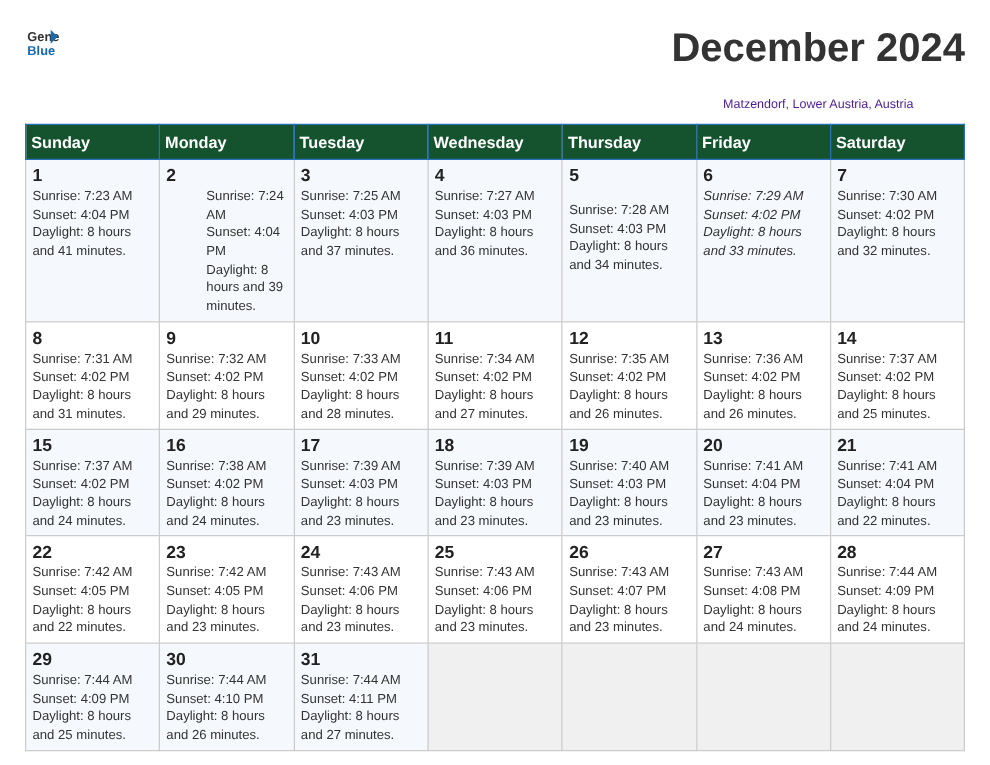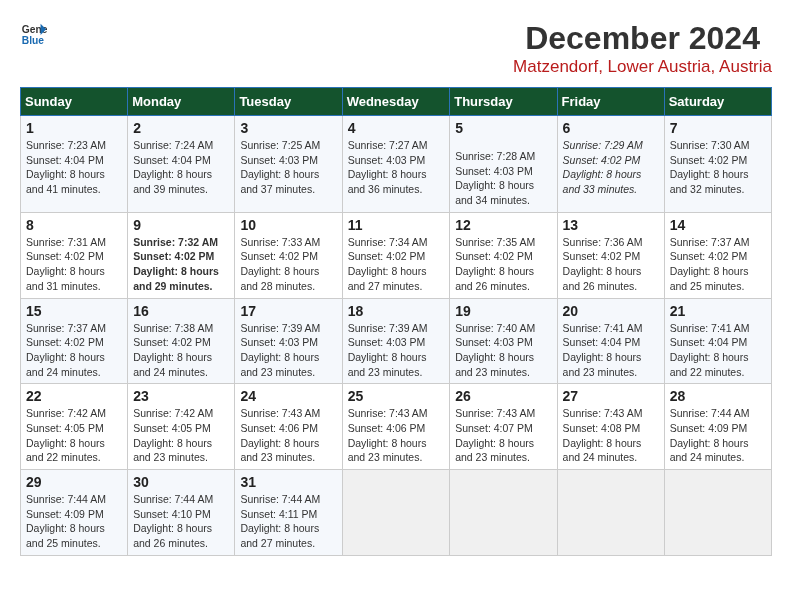--- a/index.html
+++ b/index.html
@@ -27,22 +27,23 @@
     }
     .title-block {
       text-align: center;
     }
     .calendar-title {
       font-size: 32px;
       font-weight: bold;
       color: #333;
     }
     .calendar-subtitle {
-      font-size: 17px;
-      color: #b91c1c;
+      font-size: 10px;
+      color: #4c1d95;
+      margin-top: 21px;
     }
     table {
       width: 100%;
       border-collapse: collapse;
       font-size: 11px;
     }
     thead tr th {
       background-color: #14532d;
       color: #fff;
       padding: 6px 4px;
@@ -113,21 +114,21 @@
   <tbody>
   <tr>
         <td>
           <span class="day-number">1</span>
           <div class="day-info" style="white-space: pre-line;">Sunrise: 7:23 AM
 Sunset: 4:04 PM
 Daylight: 8 hours and 41 minutes.</div>
         </td>
         <td>
           <span class="day-number">2</span>
-          <div class="day-info" style="white-space: pre-line;">Sunrise: 7:24 AM
+          <div class="day-info" style="white-space: pre-line; margin-left: 32px;">Sunrise: 7:24 AM
 Sunset: 4:04 PM
 Daylight: 8 hours and 39 minutes.</div>
         </td>
         <td>
           <span class="day-number">3</span>
           <div class="day-info" style="white-space: pre-line;">Sunrise: 7:25 AM
 Sunset: 4:03 PM
 Daylight: 8 hours and 37 minutes.</div>
         </td>
         <td>
@@ -157,21 +158,21 @@
       </tr>
       <tr>
         <td>
           <span class="day-number">8</span>
           <div class="day-info" style="white-space: pre-line;">Sunrise: 7:31 AM
 Sunset: 4:02 PM
 Daylight: 8 hours and 31 minutes.</div>
         </td>
         <td>
           <span class="day-number">9</span>
-          <div class="day-info" style="white-space: pre-line; font-weight: bold;">Sunrise: 7:32 AM
+          <div class="day-info" style="white-space: pre-line;">Sunrise: 7:32 AM
 Sunset: 4:02 PM
 Daylight: 8 hours and 29 minutes.</div>
         </td>
         <td>
           <span class="day-number">10</span>
           <div class="day-info" style="white-space: pre-line;">Sunrise: 7:33 AM
 Sunset: 4:02 PM
 Daylight: 8 hours and 28 minutes.</div>
         </td>
         <td>

